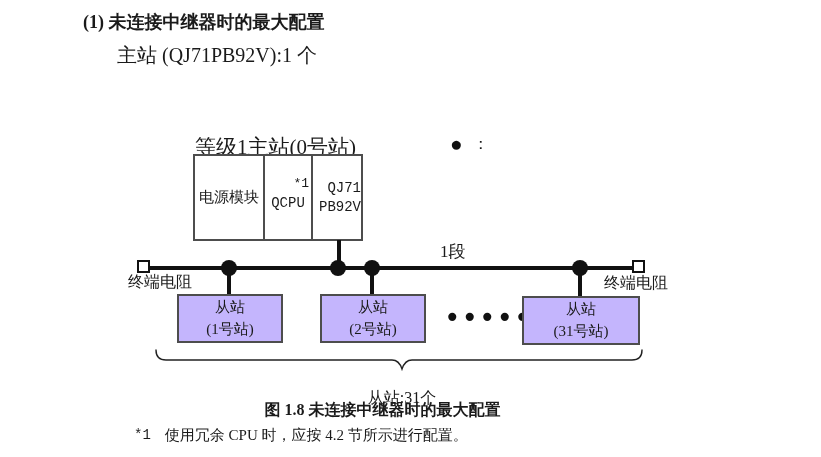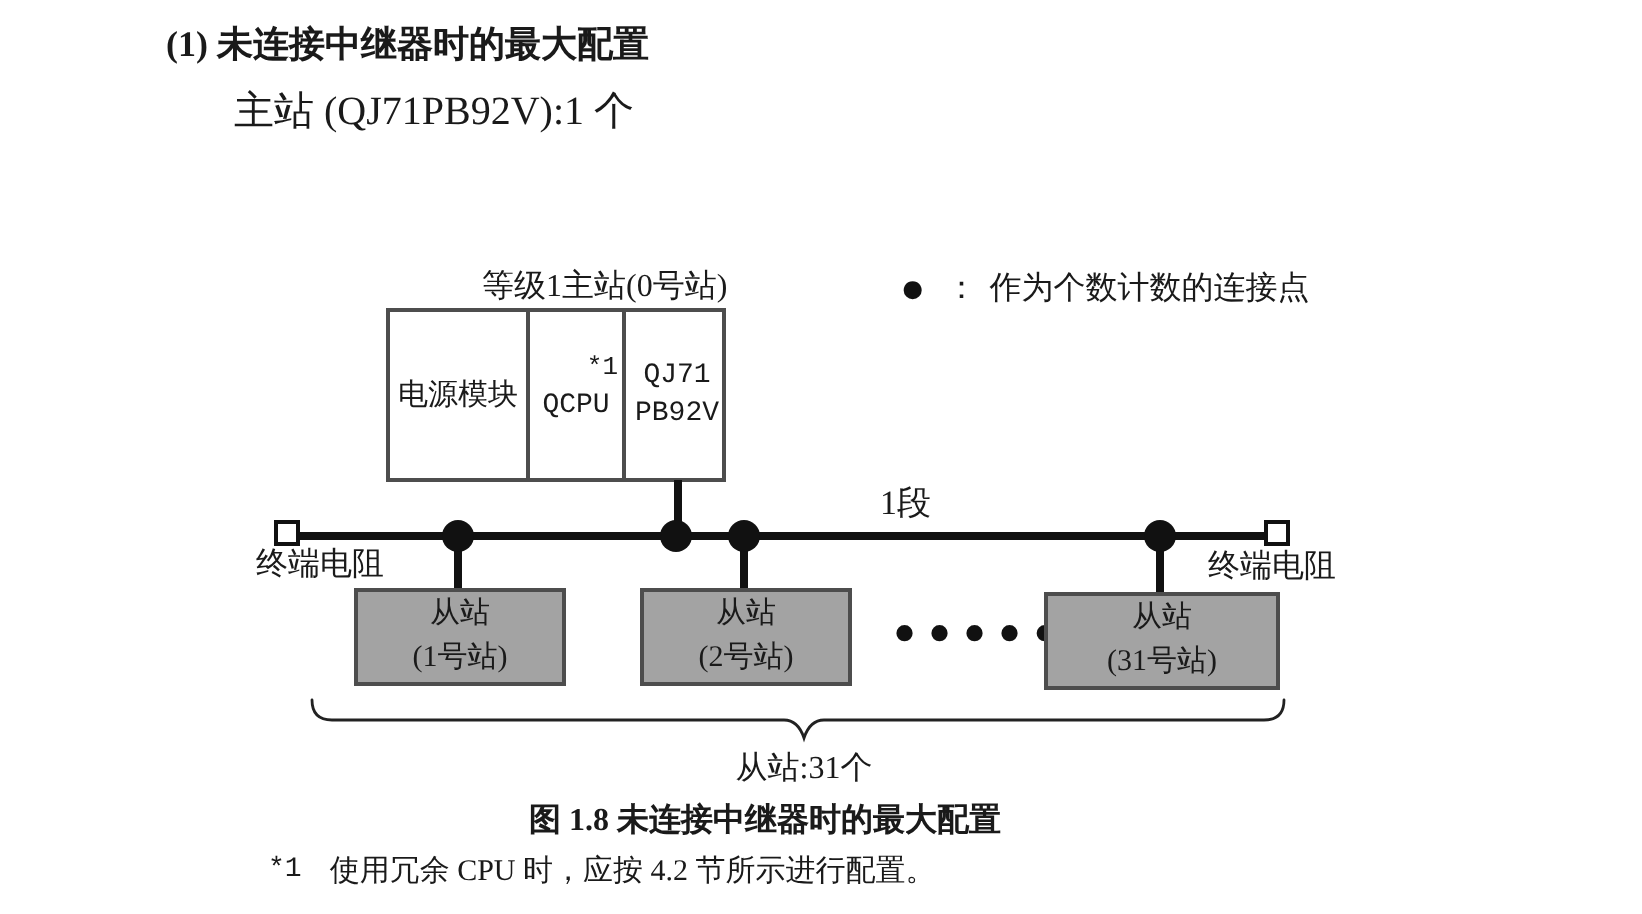--- a/index.html
+++ b/index.html
@@ -13,30 +13,30 @@
   }
   .abs{position:absolute;}
   .heading{
     position:absolute;left:83px;top:10px;
     font-size:18px;font-weight:bold;letter-spacing:0px;
   }
   .line{position:absolute;font-size:20px;}
   .l-master{left:117px;top:42px;}
   .l-slave{left:117px;top:66px;}
 
-  .master-label{left:195px;top:133px;font-size:16px;margin-left:46px;}
+  .master-label{left:195px;top:133px;font-size:21px;}
   .master-box{
     left:193px;top:154px;width:170px;height:87px;
     border:2px solid #4d4d4d;box-sizing:border-box;
     display:flex;background:#fff;
   }
   .cell{position:relative;box-sizing:border-box;display:flex;align-items:center;justify-content:center;font-size:15px;}
   .c1{width:70px;border-right:2px solid #4d4d4d;}
   .c2{width:48px;border-right:2px solid #4d4d4d;padding-top:10px;}
-  .c3{width:48px;flex-direction:column;align-items:center;padding-left:3px;justify-content:center;line-height:1.35;}
+  .c3{width:48px;flex-direction:column;align-items:flex-end;padding-left:3px;justify-content:center;line-height:1.35;}
   .mono{font-family:"Liberation Mono","DejaVu Sans Mono",monospace;font-size:14px;}
   .note{
     position:absolute;top:20px;right:2px;
     font-family:"Liberation Mono","DejaVu Sans Mono",monospace;
     font-size:13px;
   }
 
   .legend{left:450px;top:134px;display:flex;align-items:center;font-size:16px;}
   .legend-dot{font-size:21px;line-height:21px;color:#111;}
   .legend-colon{margin:0 6px 0 10px;}
@@ -56,36 +56,36 @@
   .drop-s2{left:370px;top:267px;height:29px;}
   .drop-s31{left:578px;top:267px;height:31px;}
 
   .dot{width:16px;height:16px;border-radius:50%;background:#111;top:260px;}
   .dot-s1{left:221px;}
   .dot-master{left:330px;}
   .dot-s2{left:364px;}
   .dot-s31{left:572px;}
 
   .slave-box{
-    border:2px solid #4d4d4d;box-sizing:border-box;background:#a3a3a3;
+    border:2px solid #4d4d4d;box-sizing:border-box;background:#c4b5fd;
     display:flex;flex-direction:column;align-items:center;justify-content:center;
     font-size:15px;line-height:1.45;text-align:center;
   }
   .sb1{left:177px;top:294px;width:106px;height:49px;}
   .sb2{left:320px;top:294px;width:106px;height:49px;}
   .sb31{left:522px;top:296px;width:118px;height:49px;}
 
   .ellipsis{
     left:444px;top:303px;width:76px;height:30px;line-height:30px;
     font-size:28px;letter-spacing:1px;color:#111;text-align:center;
     font-family:"DejaVu Sans","Liberation Sans",sans-serif;
   }
 
   .brace-svg{left:150px;top:348px;}
-  .brace-label{left:338px;top:374px;width:128px;text-align:center;font-size:16px;}
+  .brace-label{left:338px;top:388px;width:128px;text-align:center;font-size:16px;}
 
   .caption{
     left:60px;top:400px;width:645px;text-align:center;
     font-size:16px;font-weight:bold;
   }
   .footnote{left:134px;top:426px;display:flex;font-size:15px;}
   .footnote .fn-marker{margin-right:14px;font-family:"Liberation Mono","DejaVu Sans Mono",monospace;font-size:14px;padding-top:1px;}
 </style>
 </head>
 <body>
@@ -106,21 +106,20 @@
     </div>
     <div class="cell c3">
       <div class="mono">QJ71</div>
       <div class="mono">PB92V</div>
     </div>
   </div>
 
   <div class="abs legend">
     <span class="legend-dot">●</span>
     <span class="legend-colon">：</span>
-    <span class="legend-text">作为个数计数的连接点</span>
   </div>
 
   <div class="abs bus"></div>
   <div class="abs seg-label">1段</div>
 
   <div class="abs term-sq sq-left"></div>
   <div class="abs term-sq sq-right"></div>
   <div class="abs term-label tl-left">终端电阻</div>
   <div class="abs term-label tl-right">终端电阻</div>
 

